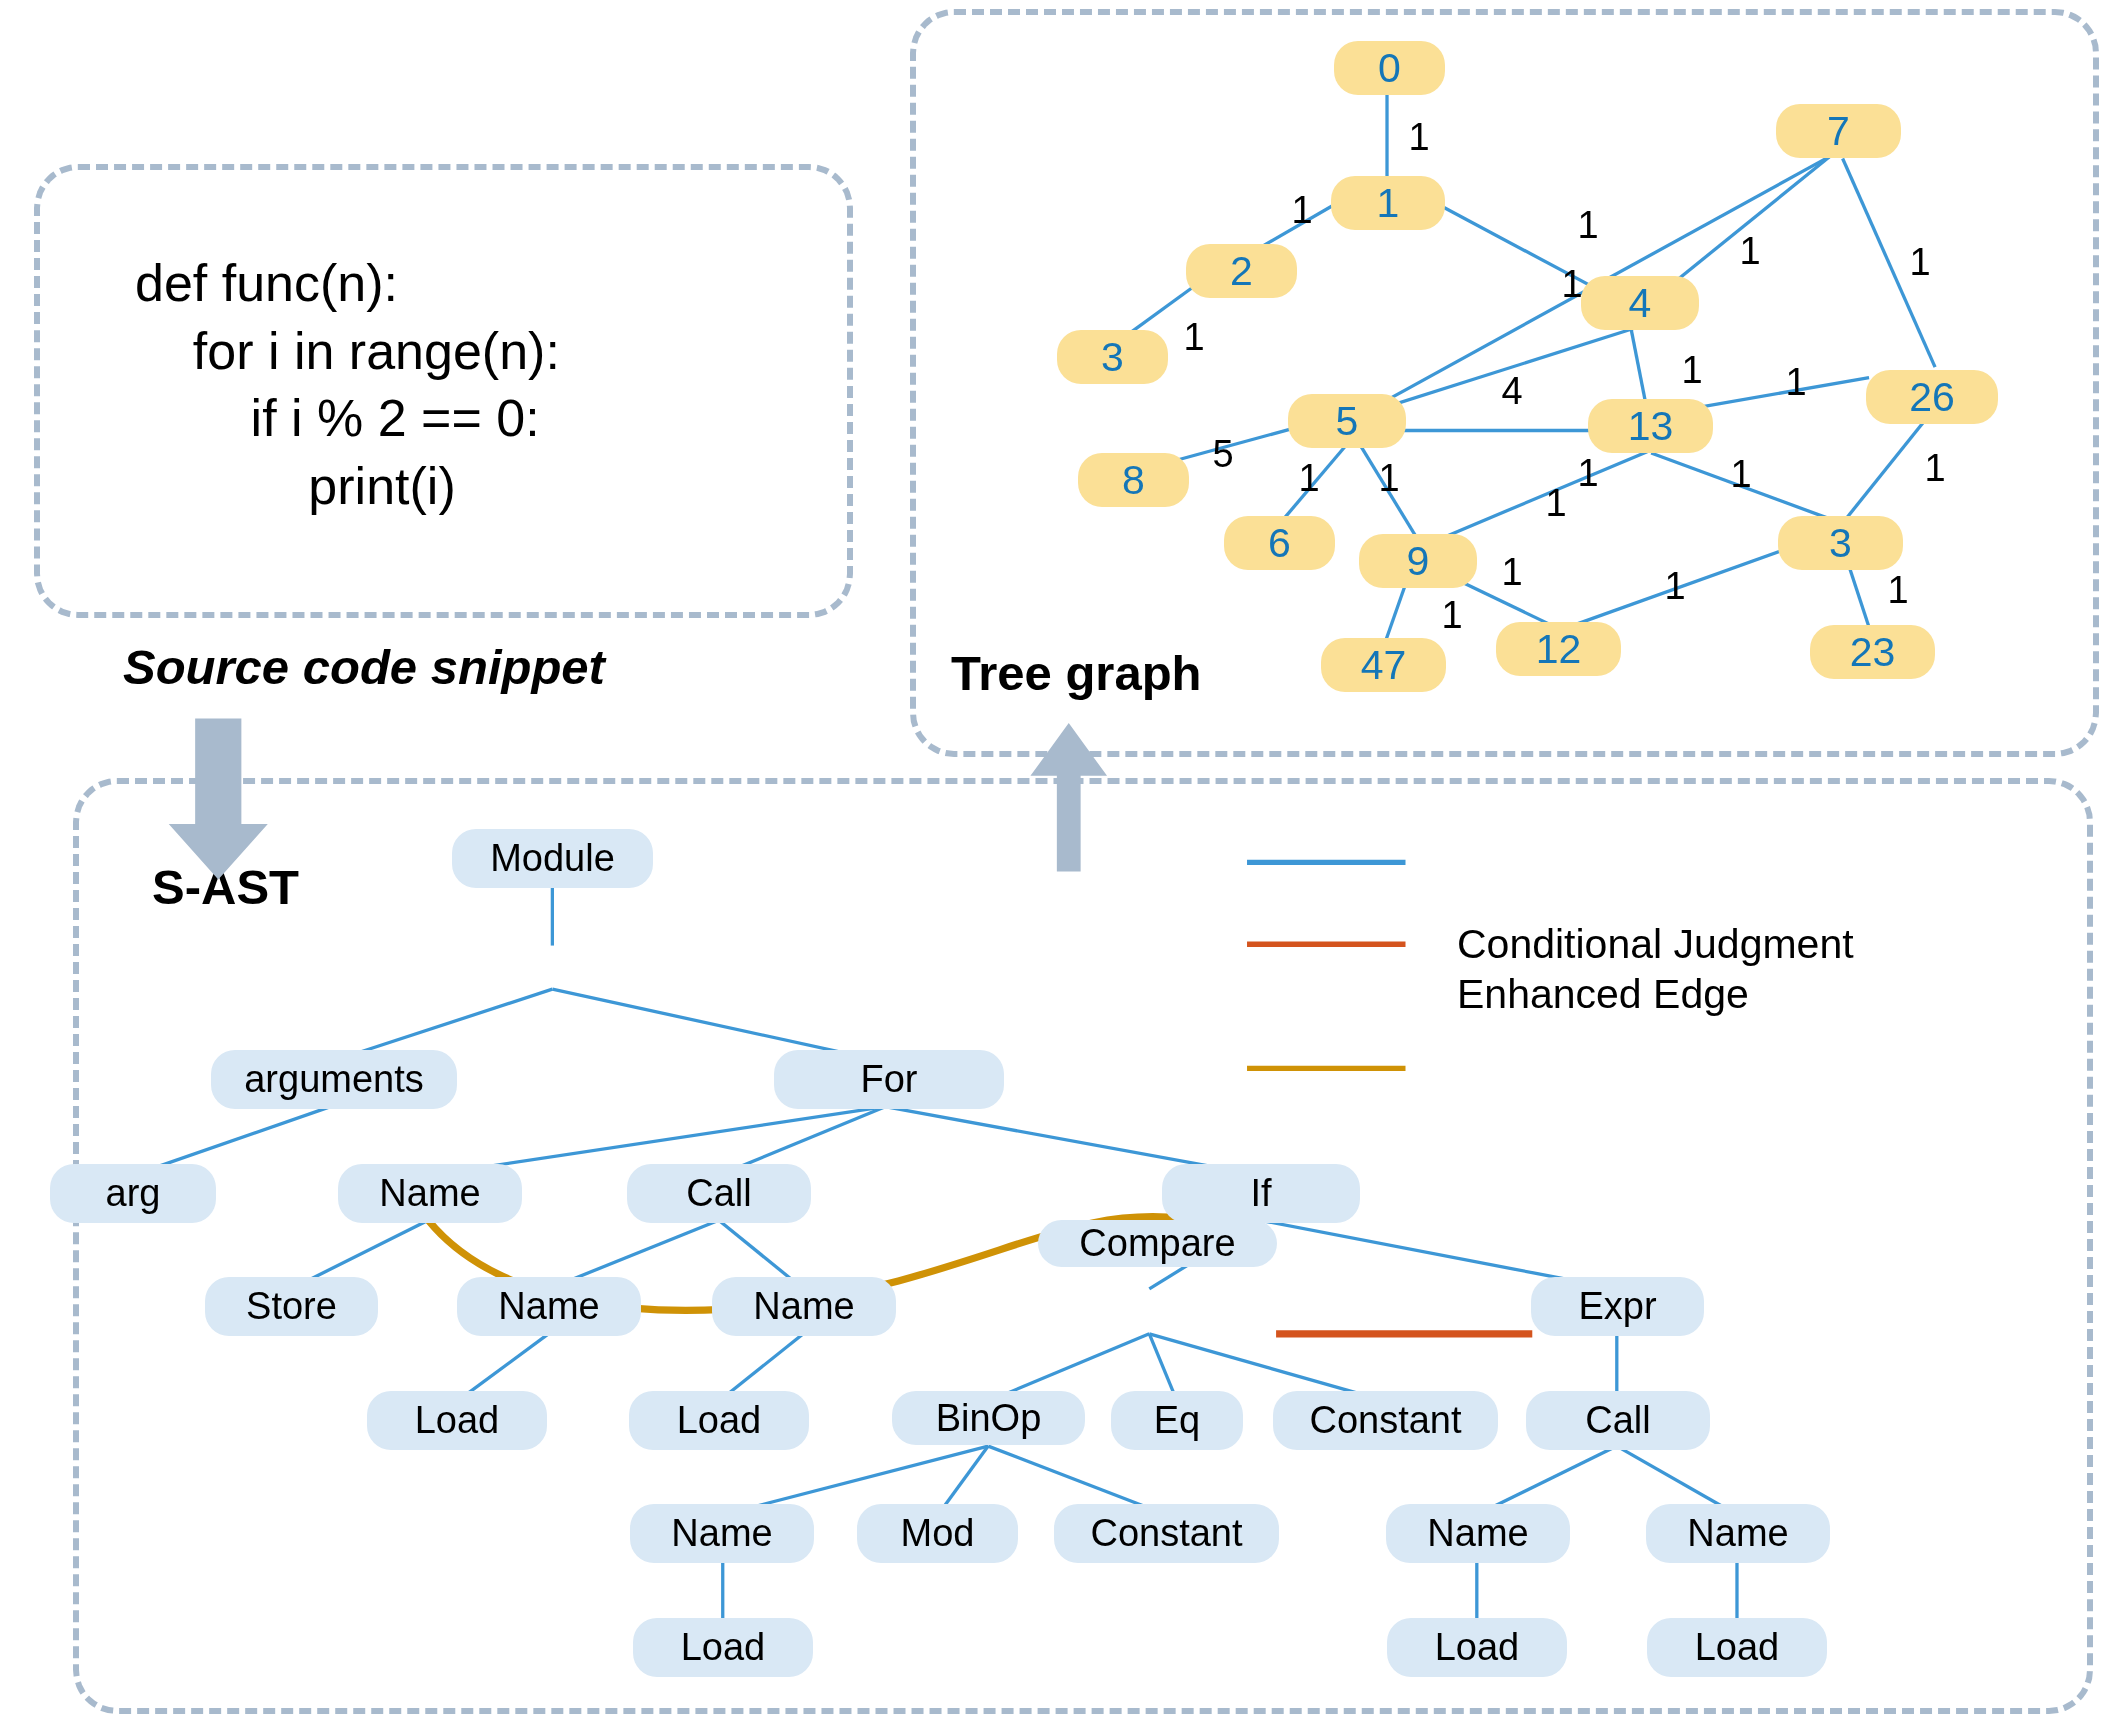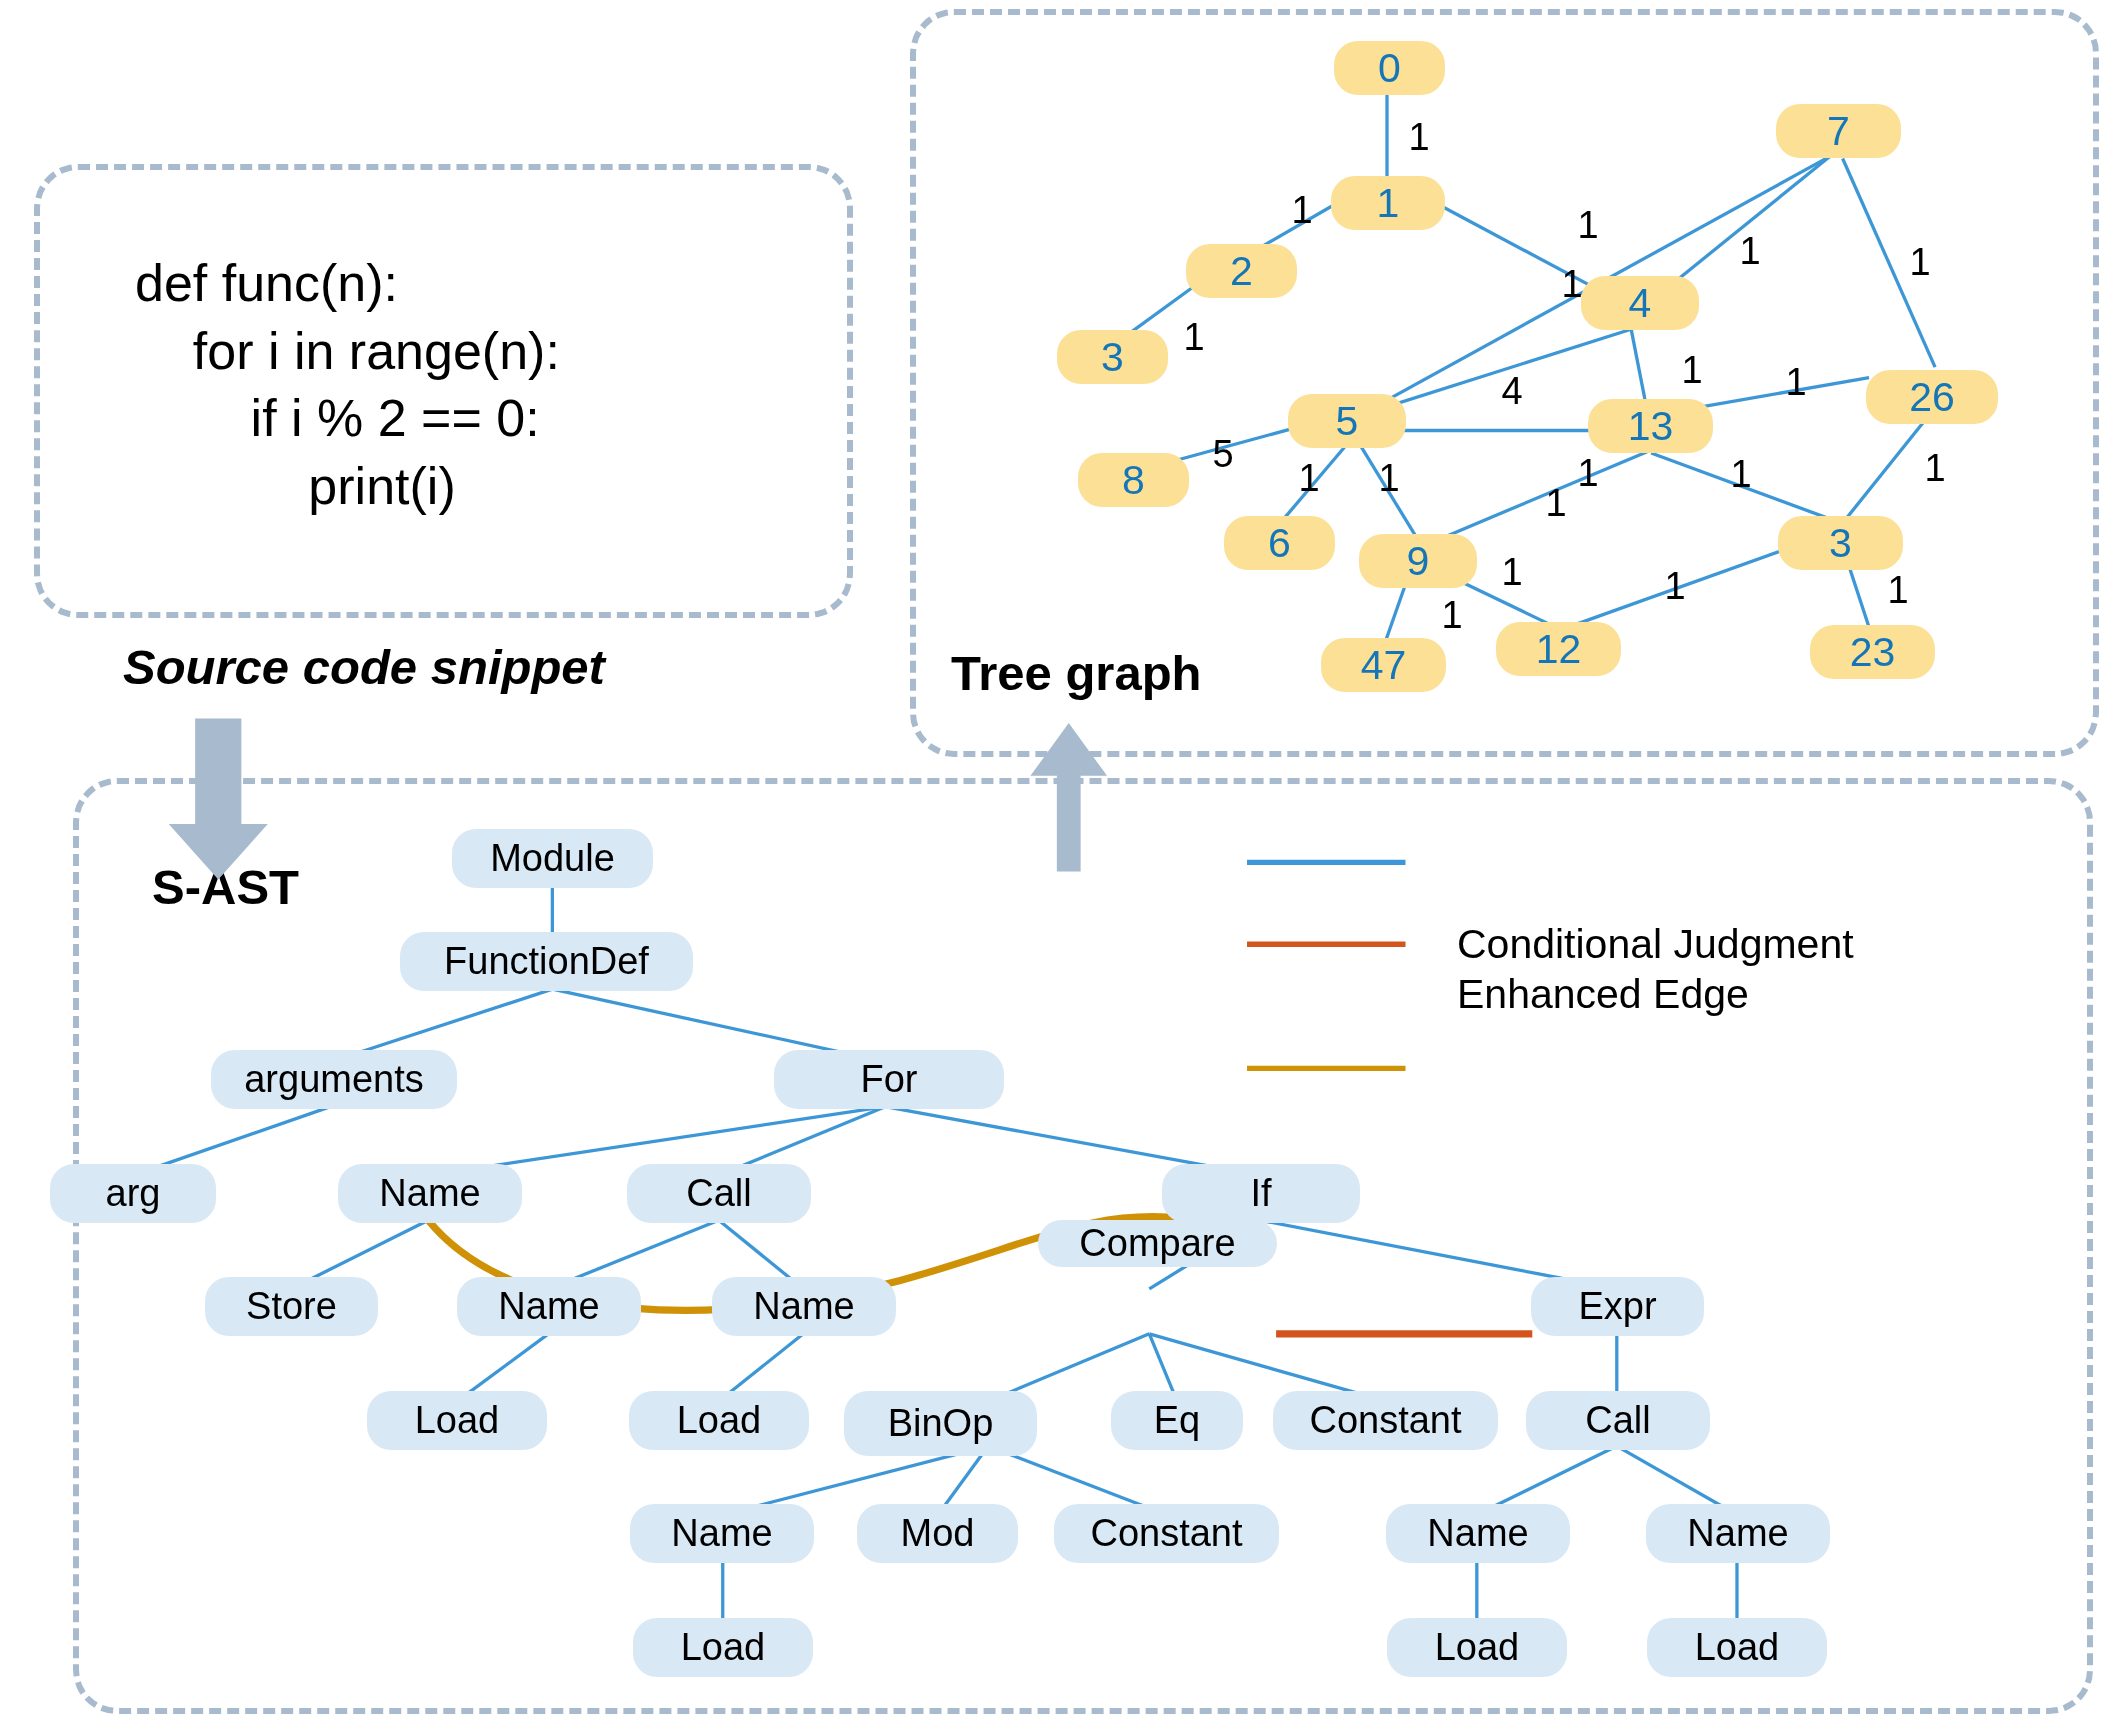--- a/index.html
+++ b/index.html
@@ -139,35 +139,34 @@
   <div class="elabel" style="left:1796px;top:382px;">1</div>
   <div class="elabel" style="left:1556px;top:503px;">1</div>
   <div class="elabel" style="left:1741px;top:474px;">1</div>
   <div class="elabel" style="left:1935px;top:468px;">1</div>
   <div class="elabel" style="left:1512px;top:572px;">1</div>
   <div class="elabel" style="left:1675px;top:586px;">1</div>
   <div class="elabel" style="left:1898px;top:590px;">1</div>
   <div class="elabel" style="left:1452px;top:615px;">1</div>
 
   <div class="node anode" style="left:452px;top:829px;width:201px;height:59px;">Module</div>
-  <div class="node anode" style="left:400px;top:932px;width:293px;height:59px;">FunctionDef</div>
   <div class="node anode" style="left:211px;top:1050px;width:246px;height:59px;">arguments</div>
   <div class="node anode" style="left:774px;top:1050px;width:230px;height:59px;">For</div>
   <div class="node anode" style="left:50px;top:1164px;width:166px;height:59px;text-align:right;">arg</div>
   <div class="node anode" style="left:338px;top:1164px;width:184px;height:59px;">Name</div>
   <div class="node anode" style="left:627px;top:1164px;width:184px;height:59px;">Call</div>
   <div class="node anode" style="left:1162px;top:1164px;width:198px;height:59px;">If</div>
   <div class="node anode" style="left:205px;top:1277px;width:173px;height:59px;">Store</div>
   <div class="node anode" style="left:457px;top:1277px;width:184px;height:59px;">Name</div>
   <div class="node anode" style="left:712px;top:1277px;width:184px;height:59px;">Name</div>
   <div class="node anode" style="left:1038px;top:1212px;width:239px;height:47px;margin-top:8px;">Compare</div>
   <div class="node anode" style="left:1531px;top:1277px;width:173px;height:59px;">Expr</div>
   <div class="node anode" style="left:367px;top:1391px;width:180px;height:59px;">Load</div>
   <div class="node anode" style="left:629px;top:1391px;width:180px;height:59px;">Load</div>
-  <div class="node anode" style="left:844px;top:1391px;width:193px;height:65px;">BinOp</div>
+  <div class="node anode" style="left:892px;top:1391px;width:193px;height:54px;">BinOp</div>
   <div class="node anode" style="left:1111px;top:1391px;width:132px;height:59px;">Eq</div>
   <div class="node anode" style="left:1273px;top:1391px;width:225px;height:59px;">Constant</div>
   <div class="node anode" style="left:1526px;top:1391px;width:184px;height:59px;">Call</div>
   <div class="node anode" style="left:630px;top:1504px;width:184px;height:59px;">Name</div>
   <div class="node anode" style="left:857px;top:1504px;width:161px;height:59px;">Mod</div>
   <div class="node anode" style="left:1054px;top:1504px;width:225px;height:59px;">Constant</div>
   <div class="node anode" style="left:1386px;top:1504px;width:184px;height:59px;">Name</div>
   <div class="node anode" style="left:1646px;top:1504px;width:184px;height:59px;">Name</div>
   <div class="node anode" style="left:633px;top:1618px;width:180px;height:59px;">Load</div>
   <div class="node anode" style="left:1387px;top:1618px;width:180px;height:59px;">Load</div>

